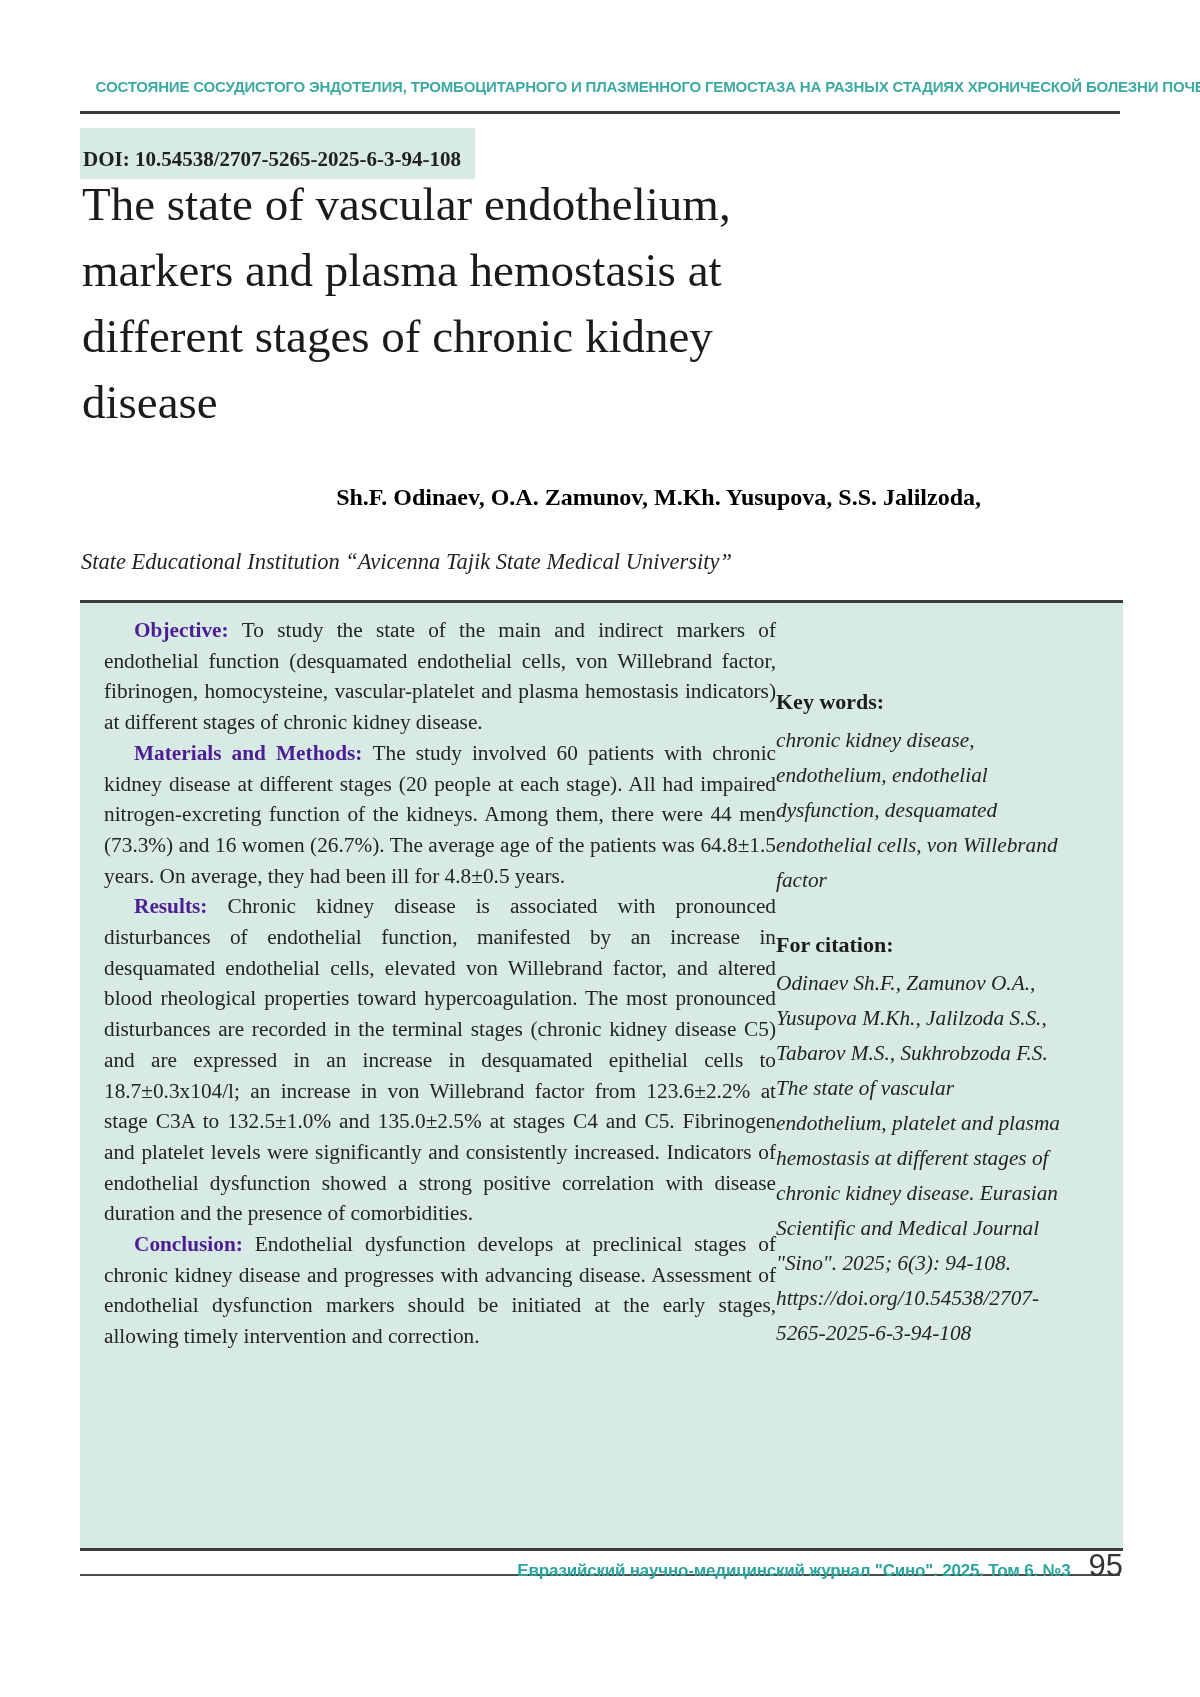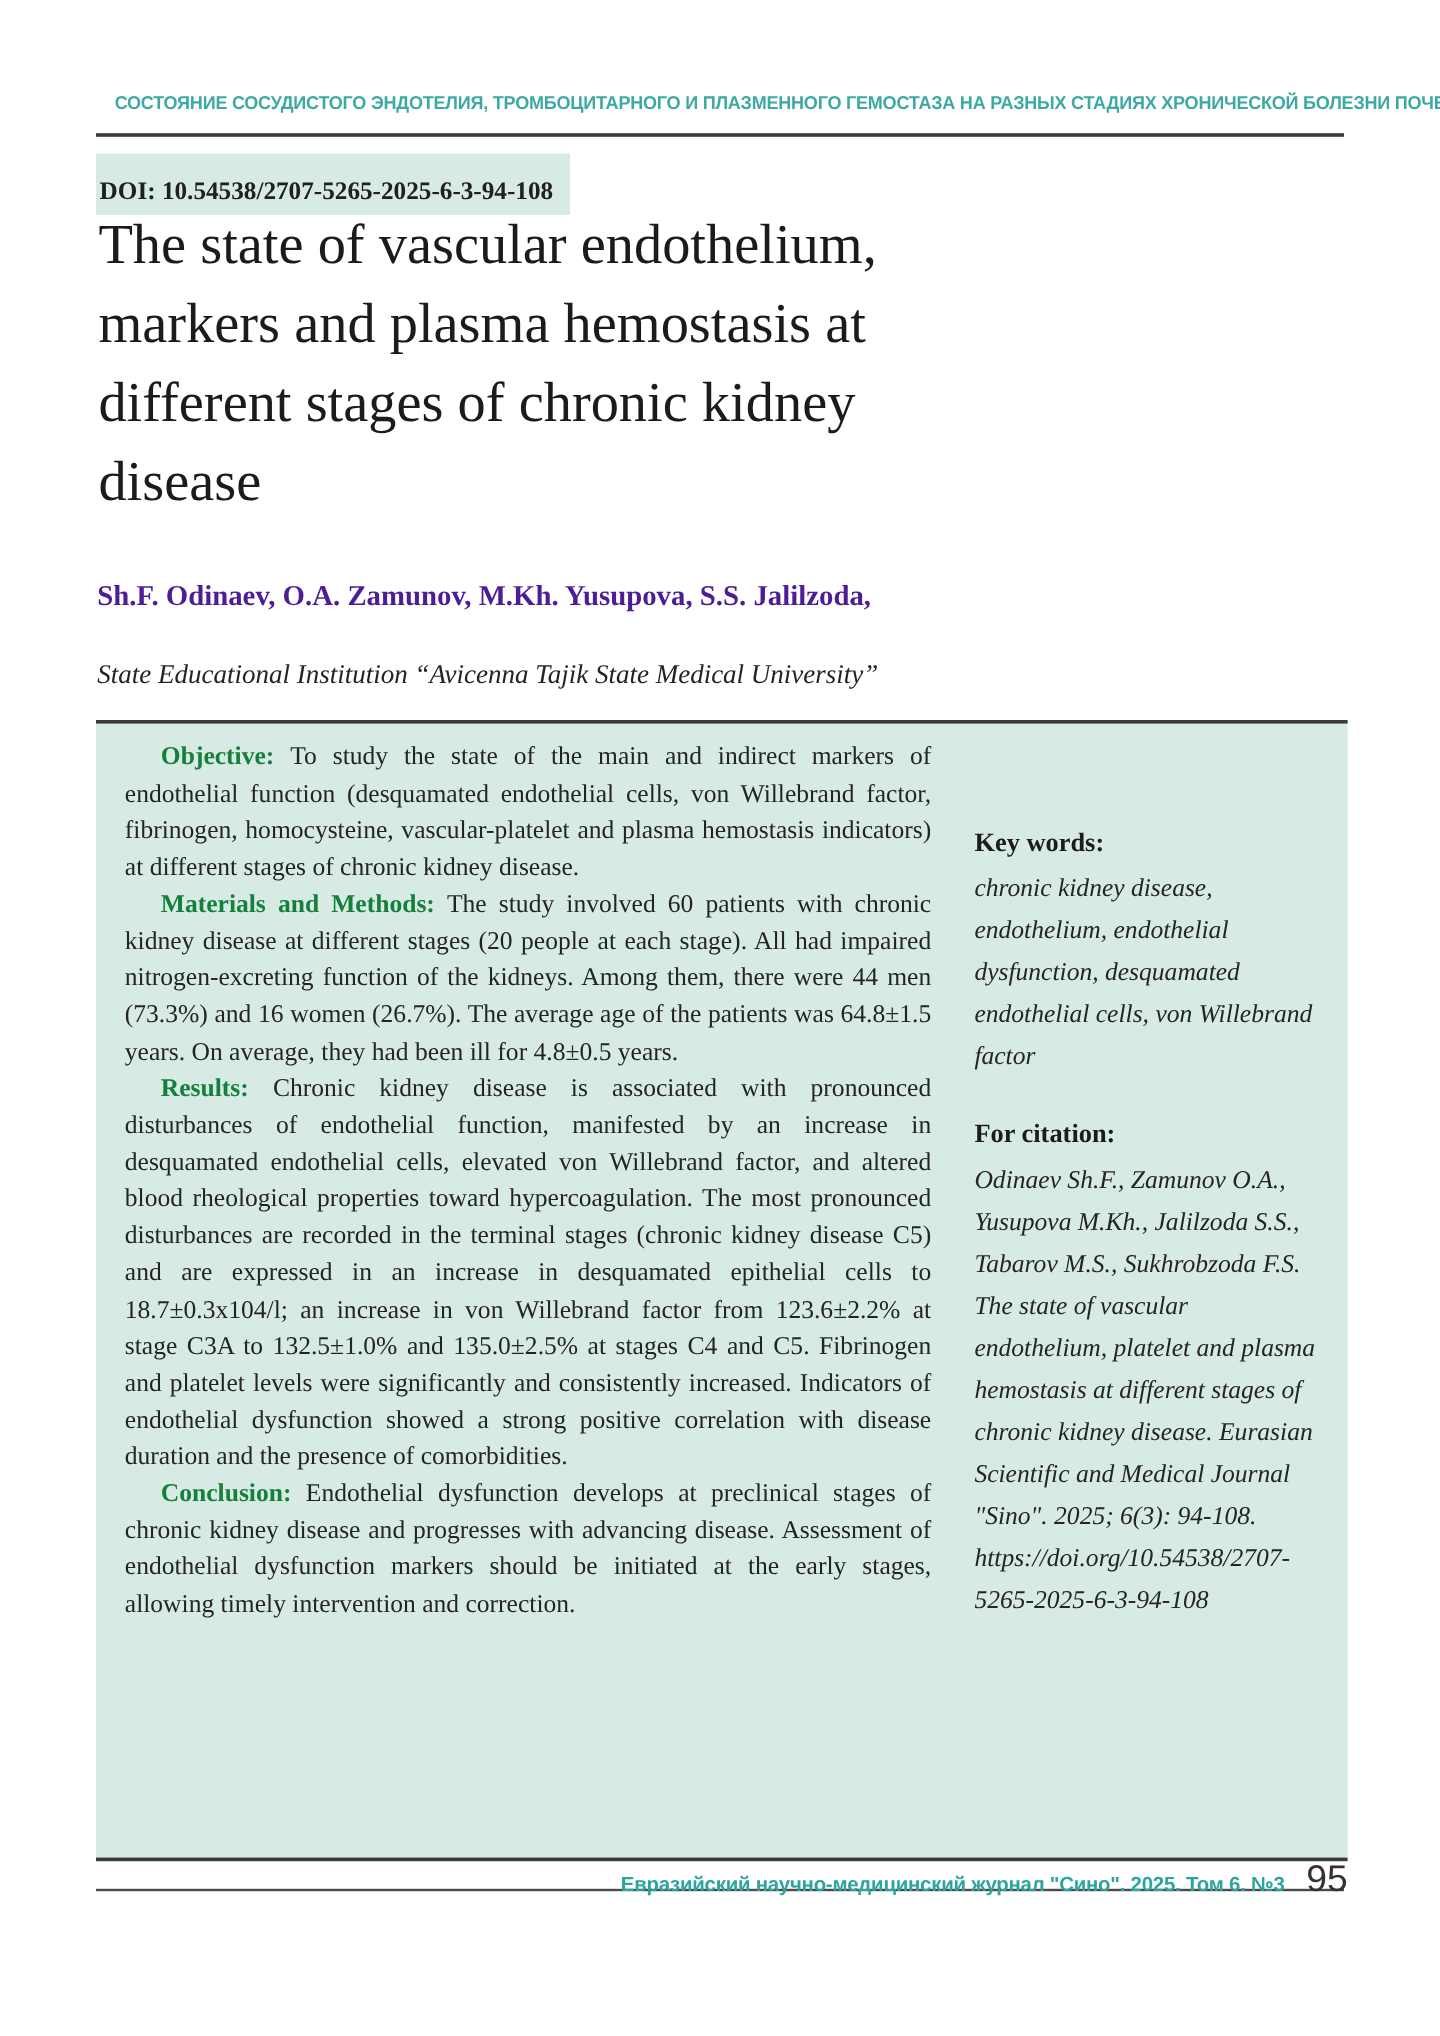--- a/index.html
+++ b/index.html
@@ -45,21 +45,22 @@
     line-height:66px;
     color:#1b1b1a;
     font-weight:normal;
   }
   
   .authors {
     position:absolute; top:480px; left:81px; width:900px;
     font-weight:bold;
     font-size:24px;
     line-height:34px;
-    color:#4c1d95;
+    color:#000000;
+    text-align:right;
   }
   .affiliation {
     position:absolute; top:549px; left:81px; width:980px;
     font-style:italic;
     font-size:22.5px;
     color:#242423;
   }
   
   .abstract-block {
     position:absolute; top:600px; left:80px; width:1043px; height:951px;
@@ -72,24 +73,23 @@
     overflow:hidden;
   }
   .abstract-col {
     flex:0 0 672px;
     font-size:21.3px;
     line-height:30.7px;
     color:#242423;
     text-align:justify;
   }
   .abstract-col p { margin:0; text-indent:30px; }
-  .para-label { color:#15803d; }
+  .para-label { color:#4c1d95; }
   .para-label::after { content:" "; }
   .side-col {
-    margin-left:36px;
     width:286px;
     padding-top:72px;
     color:#242423;
   }
   .side-heading {
     font-weight:bold;
     font-size:22px;
     line-height:30px;
     margin:0 0 6px 0;
     color:#1c1c1b;

